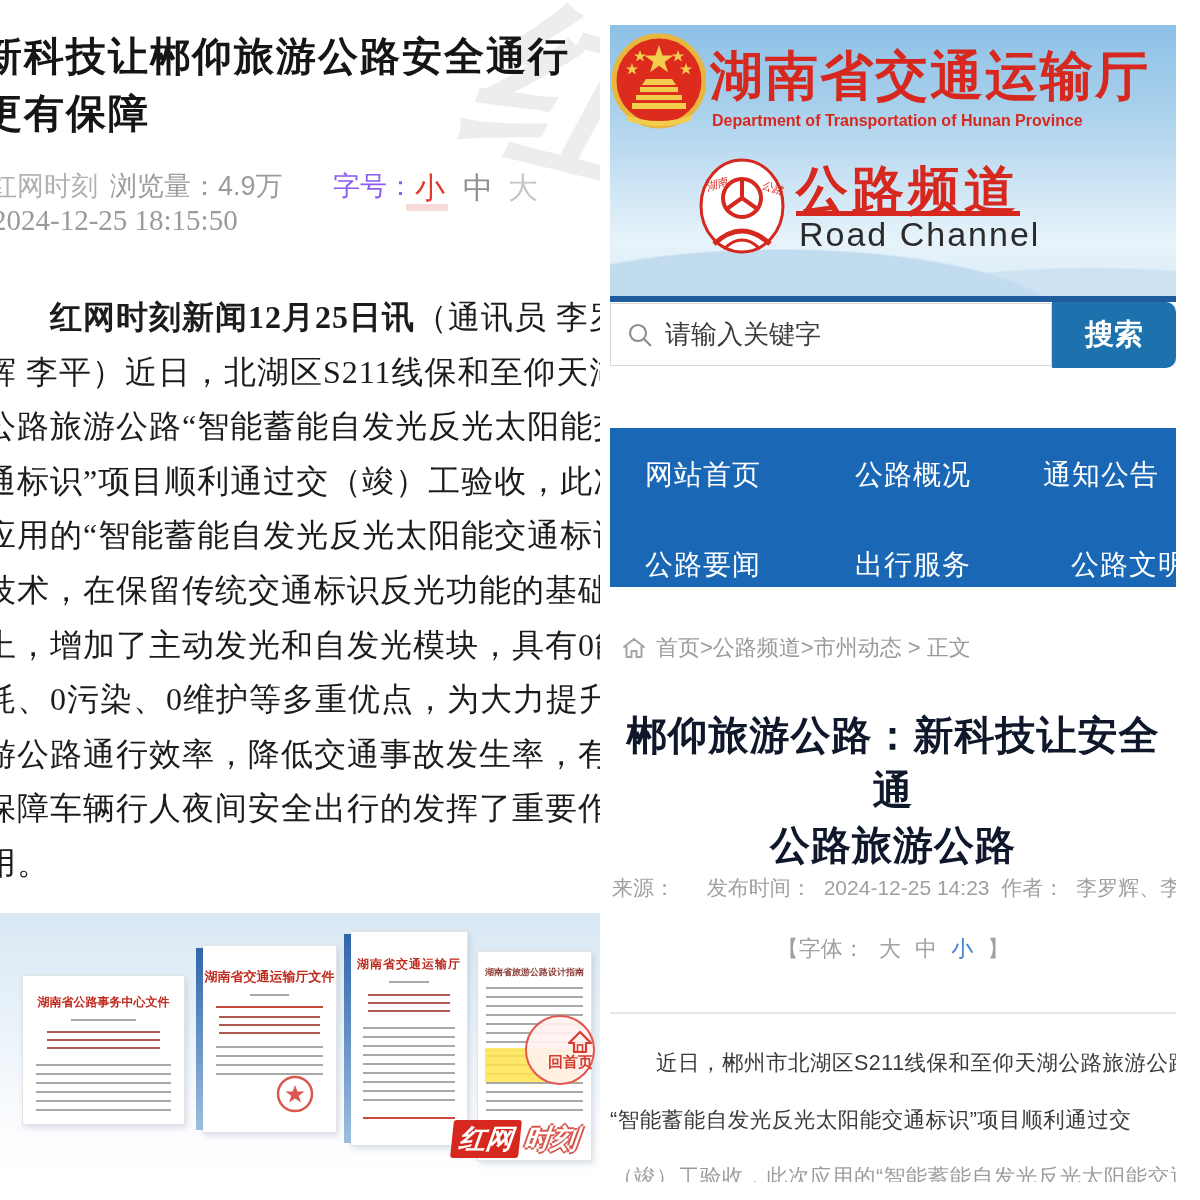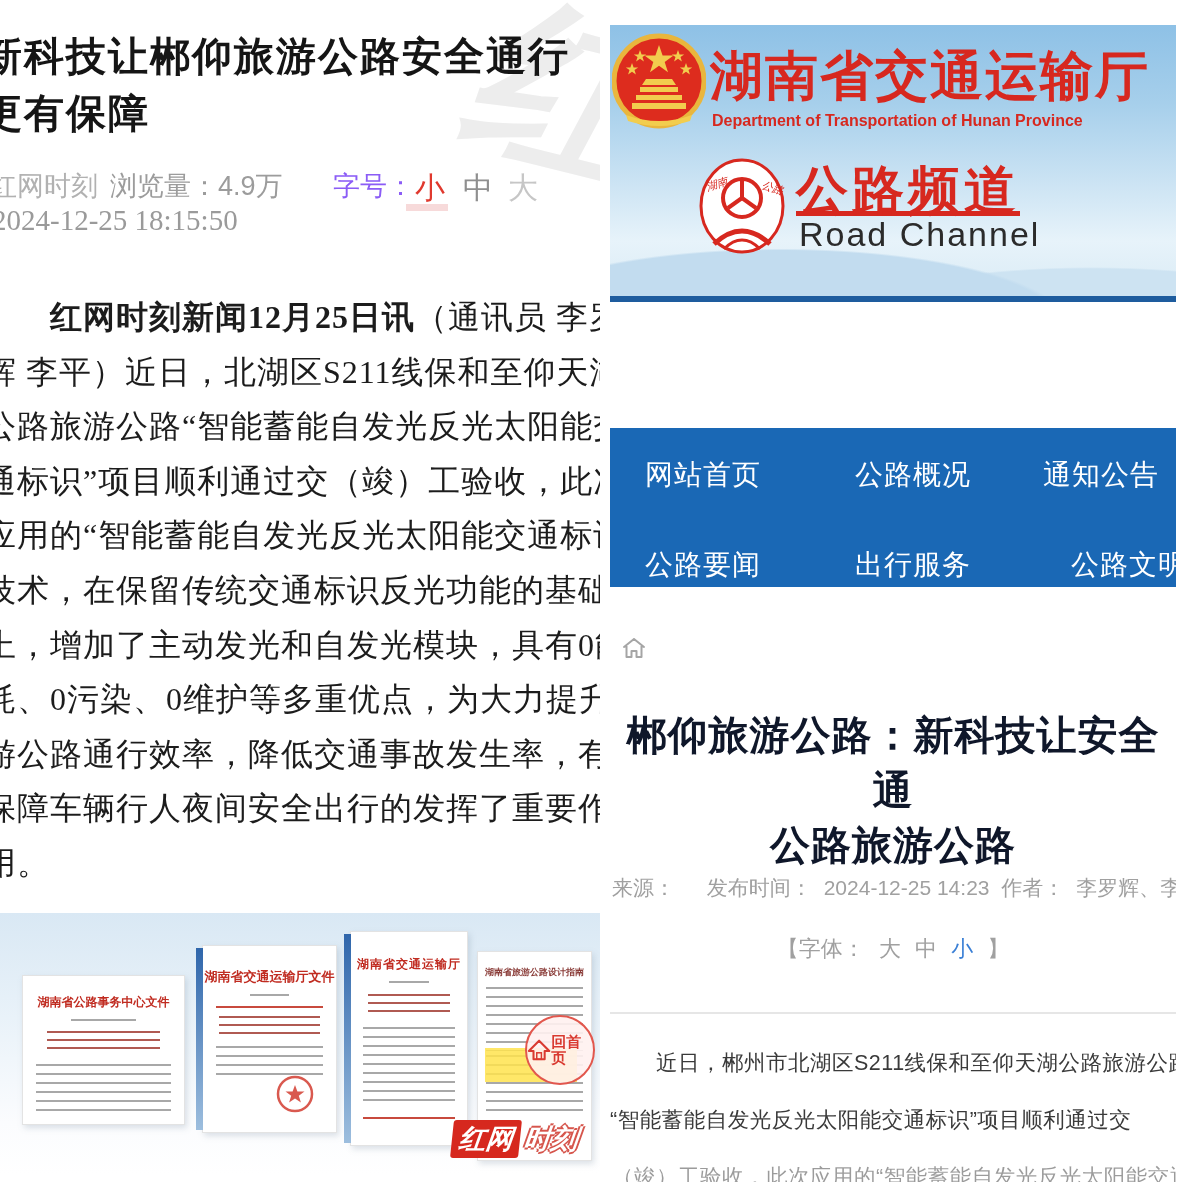--- a/index.html
+++ b/index.html
@@ -31,22 +31,22 @@
   .doc{position:absolute;background:#ffffff;border:1px solid #e3e3e3;box-shadow:2px 3px 6px rgba(120,140,160,.25);}
   .doc .dtitle{width:100%;text-align:center;color:#c02b20;font-weight:bold;}
   .spine{position:absolute;left:-7px;top:2px;width:7px;height:98%;
        background:linear-gradient(180deg,#2f66ab,#9dbede);}
   .stripes{background:repeating-linear-gradient(180deg,#a8a8a8 0 2px,transparent 2px 9px);}
   .stripes-red{background:repeating-linear-gradient(180deg,#b05a52 0 2px,transparent 2px 8px);}
   .redrule{background:#c84a3d;height:2px;}
   .seal{position:absolute;}
   .hl{position:absolute;background:#ffe34d;opacity:.85;}
   .home-btn{position:absolute;left:525px;top:102px;width:66px;height:66px;border-radius:50%;
-       background:rgba(255,241,239,.9);border:2px solid #e2574d;display:flex;flex-direction:row;
-       align-items:center;justify-content:center;z-index:3;}
+       background:rgba(255,241,239,.9);border:2px solid #e2574d;display:flex;flex-direction:column;
+       align-items:flex-end;justify-content:center;z-index:3;}
   .home-btn .hb-label{color:#d93a30;font-weight:bold;font-size:15px;line-height:16px;}
   .brand{position:absolute;left:452px;top:207px;display:flex;align-items:center;z-index:2;
        font-style:italic;font-weight:bold;font-size:27px;transform:skewX(-6deg);}
   .brand .b1{background:#d6281e;color:#ffffff;padding:1px 7px;border-radius:3px;}
   .brand .b2{color:#ffffff;margin-left:4px;
        text-shadow:-2px 0 #d6554c,2px 0 #d6554c,0 -2px #d6554c,0 2px #d6554c;}
   
   .right-panel{position:absolute;left:610px;top:0;width:566px;height:1200px;background:#fff;overflow:hidden;}
   .r-header{position:absolute;left:0;top:25px;width:566px;height:277px;overflow:hidden;
      background:
@@ -206,34 +206,45 @@
       <path d="M16 88 Q44 62 72 88" fill="none" stroke="#d7281f" stroke-width="5"></path>
       <path d="M26 93 Q44 75 62 93" fill="none" stroke="#d7281f" stroke-width="3"></path>
       <text x="8" y="34" font-size="11" fill="#d7281f" transform="rotate(-18 12 30)" font-style="italic">湖南</text>
       <text x="64" y="34" font-size="11" fill="#d7281f" transform="rotate(18 70 30)" font-style="italic">公路</text>
     </svg>
     <div class="channel-cn">公路频道</div>
     <div class="channel-en">Road Channel</div>
     <div class="r-header-strip"></div>
   </div>
 
+  <div class="r-search">
+    <div class="search-input">
+      <svg width="26" height="26" viewBox="0 0 26 26">
+        <circle cx="11" cy="11" r="8" fill="none" stroke="#8d8d8d" stroke-width="2.2"></circle>
+        <line x1="17" y1="17" x2="24" y2="24" stroke="#8d8d8d" stroke-width="2.2"></line>
+      </svg>
+      <span class="ph">请输入关键字</span>
+    </div>
+    <div class="search-btn">搜索</div>
+  </div>
 
   <div class="r-nav">
     <div class="nav-item" style="left:35px;top:28px;">网站首页</div>
     <div class="nav-item" style="left:245px;top:28px;">公路概况</div>
     <div class="nav-item" style="left:433px;top:28px;">通知公告</div>
     <div class="nav-item" style="left:35px;top:118px;">公路要闻</div>
     <div class="nav-item" style="left:245px;top:118px;">出行服务</div>
     <div class="nav-item" style="left:433px;top:118px;margin-left:28px;">公路文明</div>
   </div>
 
   <div class="r-breadcrumb">
     <svg width="24" height="22" viewBox="0 0 24 22">
       <path d="M12 2 L22 10 M12 2 L2 10 M4.5 9 V20 H9.5 V14 H14.5 V20 H19.5 V9" fill="none" stroke="#a5a5a5" stroke-width="2" stroke-linejoin="round" stroke-linecap="round"></path>
     </svg>
+    <span class="bc-text">首页&gt;公路频道&gt;市州动态 &gt; 正文</span>
   </div>
 
   <div class="r-title">
     <div>郴仰旅游公路：新科技让安全通</div>
     <div>公路旅游公路</div>
   </div>
 
   <div class="r-meta">
     <span class="gap">来源：</span>
     <span>发布时间：</span>

